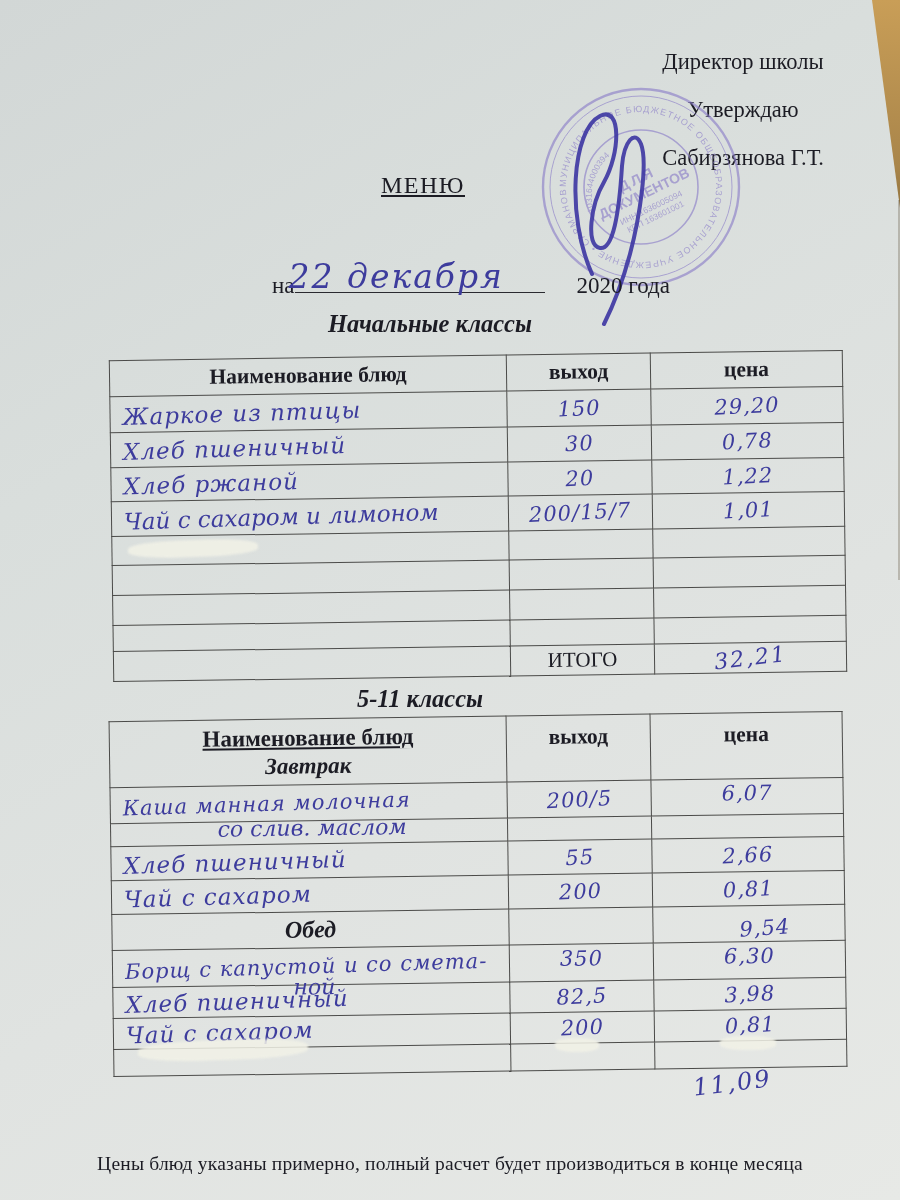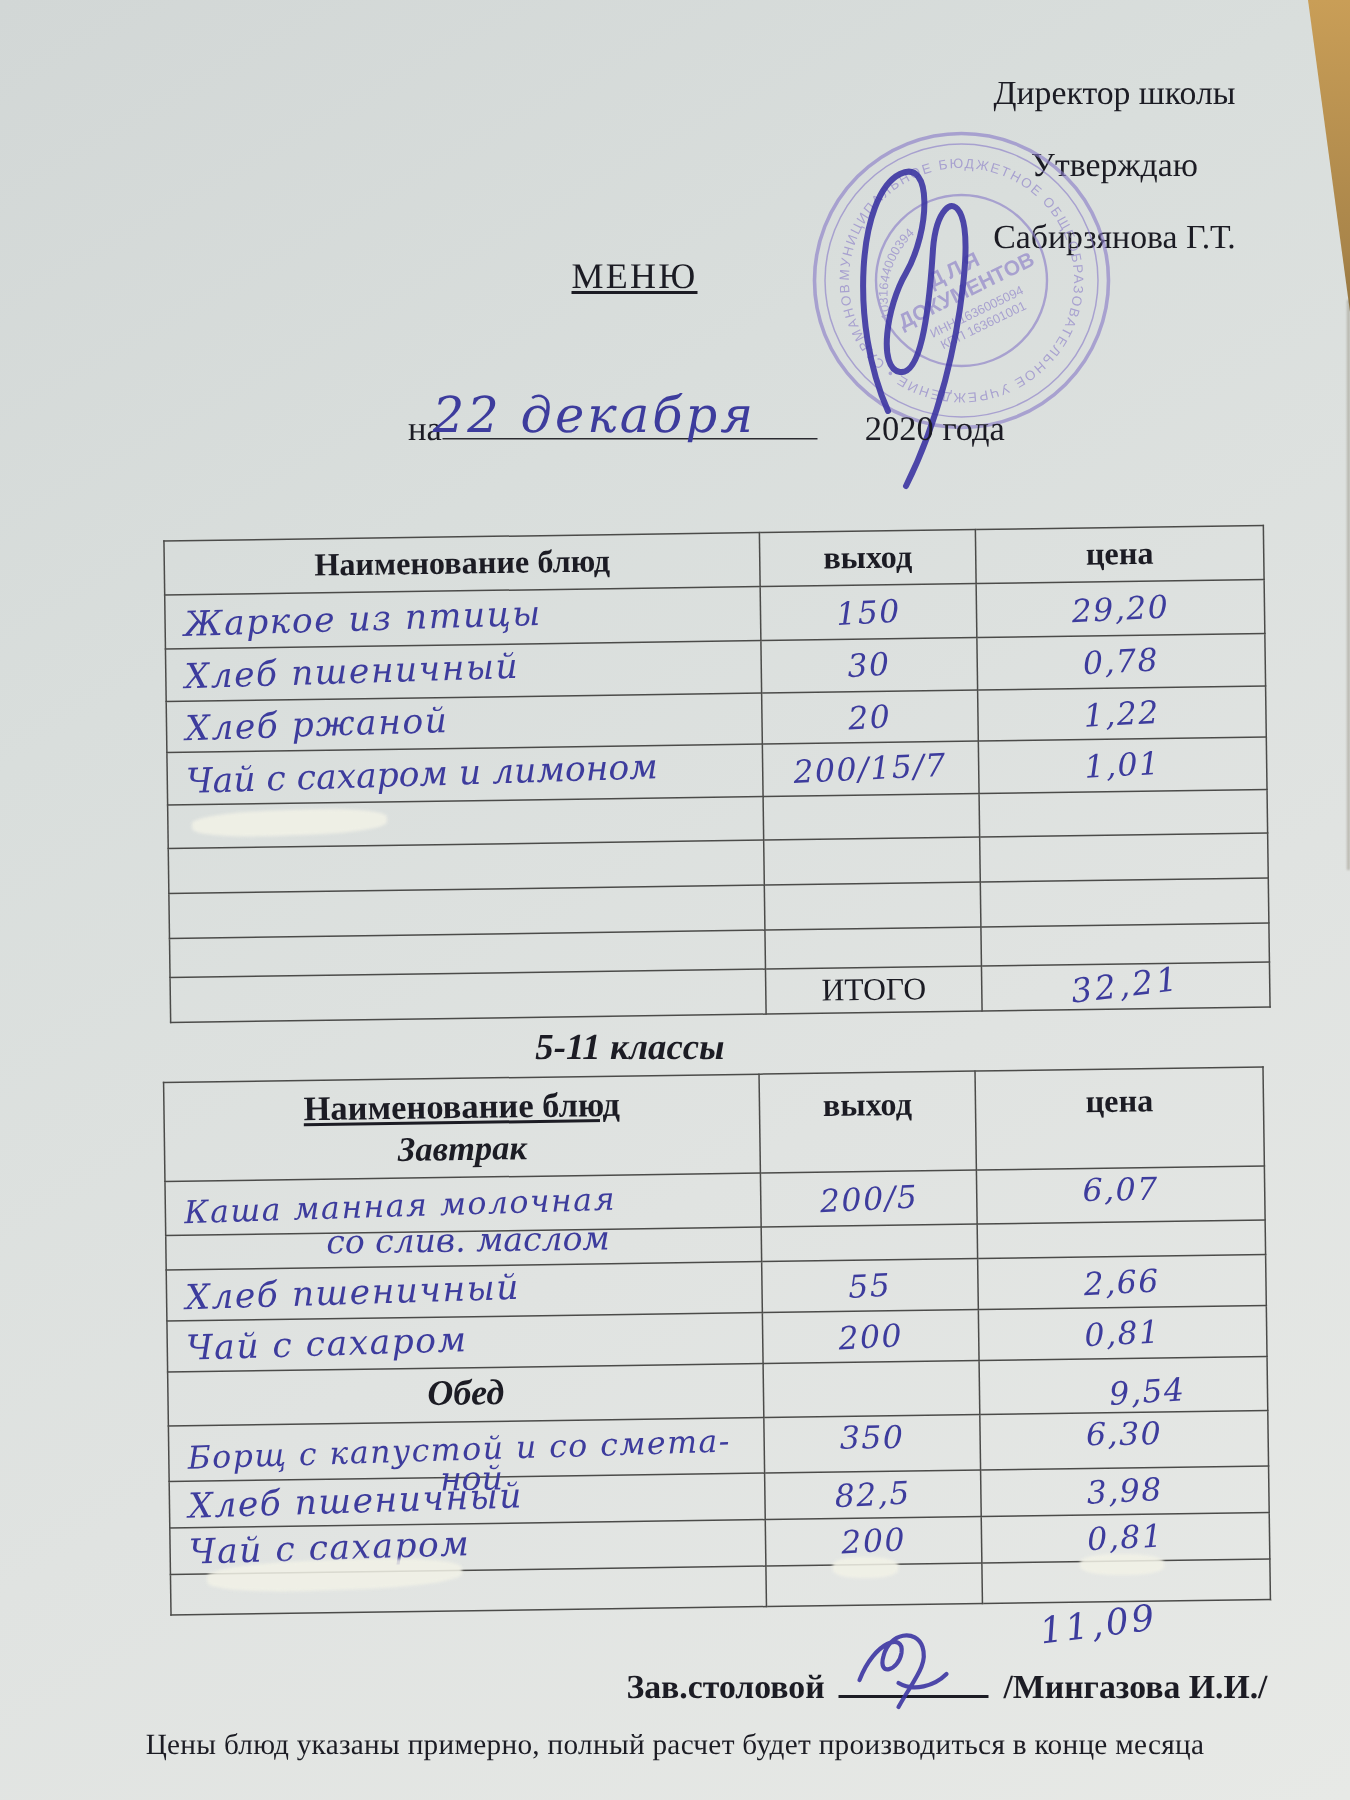--- a/index.html
+++ b/index.html
@@ -118,20 +118,21 @@
   </svg>
 
   <div class="title-block">
     <div class="doc-title printed">МЕНЮ</div>
   </div>
 
   <div class="date-line printed">
     <span>на</span><span class="date-slot"><span class="hand date-hand">22 декабря</span></span><span class="date-year">2020 года</span>
   </div>
 
+  <div class="section-title st1">Начальные классы</div>
 
   <table class="menu-table t1">
     <colgroup>
         <col class="c1">
         <col class="c2">
         <col class="c3">
       </colgroup>
     <tbody>
         <tr style="height:36px">
       <th class="hdr">Наименование блюд</th>
@@ -256,29 +257,20 @@
     <tr style="height:27px">
           <td></td>
           <td></td>
           <td></td>
         </tr>
   </tbody>
     </table>
 
   <div class="hand day-total">11,09</div>
 
-  <div class="manager-line printed">
-    <span>Зав.столовой</span>
-    <span class="sig-slot">
-      <svg viewBox="0 0 100 70" width="100" height="70" style="position:absolute;left:0;top:-34px">
-        <path d="M 14,44 C 24,18 44,12 42,26 C 40,38 26,42 30,28 C 34,12 52,10 56,22 C 60,34 50,44 40,62 M 40,46 C 50,52 64,48 72,40" fill="none" stroke="#3c35a2" stroke-width="2.8" stroke-linecap="round" opacity="0.9"></path>
-      </svg>
-    </span>
-    <span>/Мингазова И.И./</span>
-  </div>
 
   <div class="note printed">Цены блюд указаны примерно,  полный расчет будет производиться в конце месяца</div>
 
   <div class="patch p1"></div>
   <div class="patch p2"></div>
   <div class="patch p3"></div>
   <div class="patch p4"></div>
 </div>
 
 </body></html>

